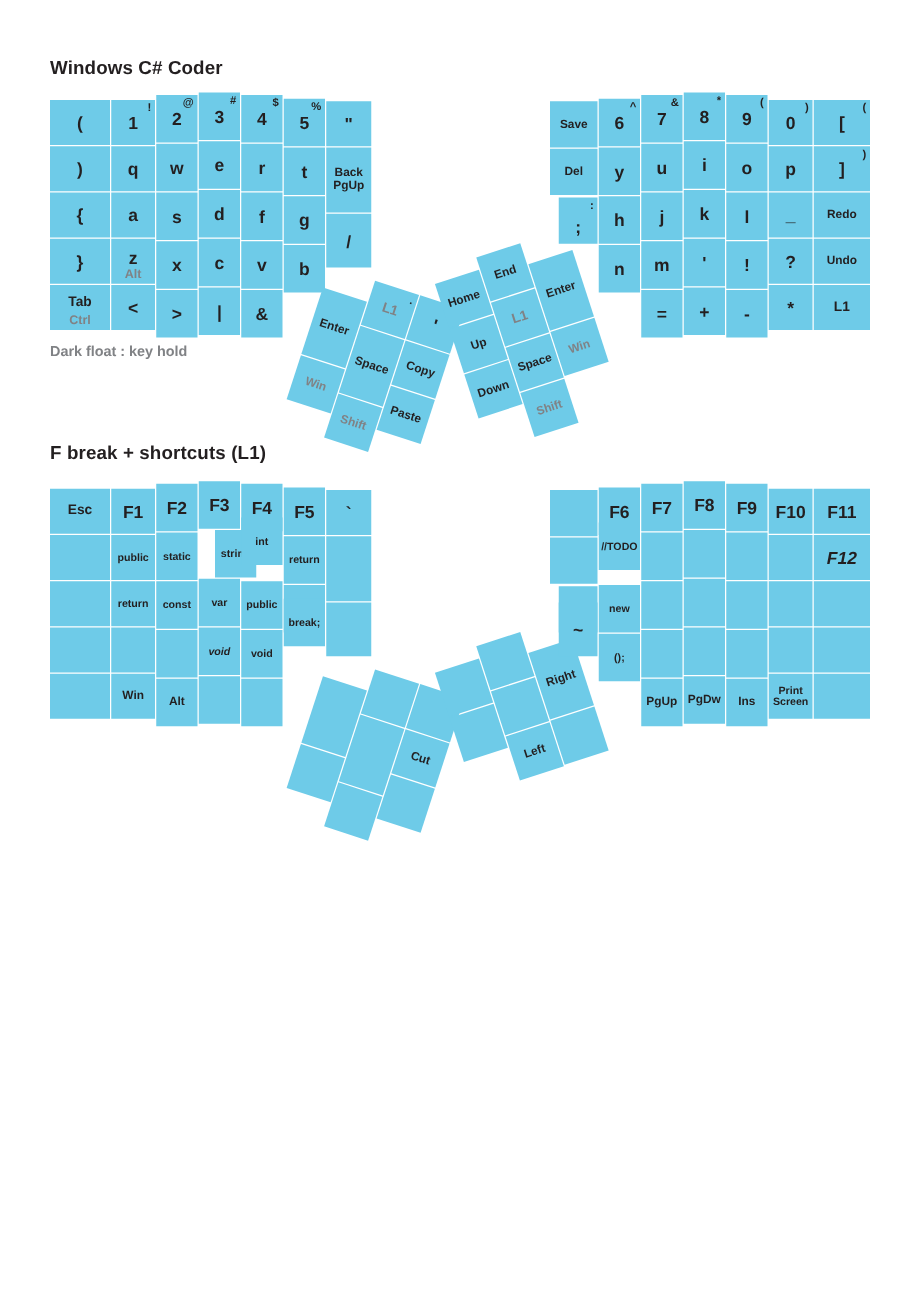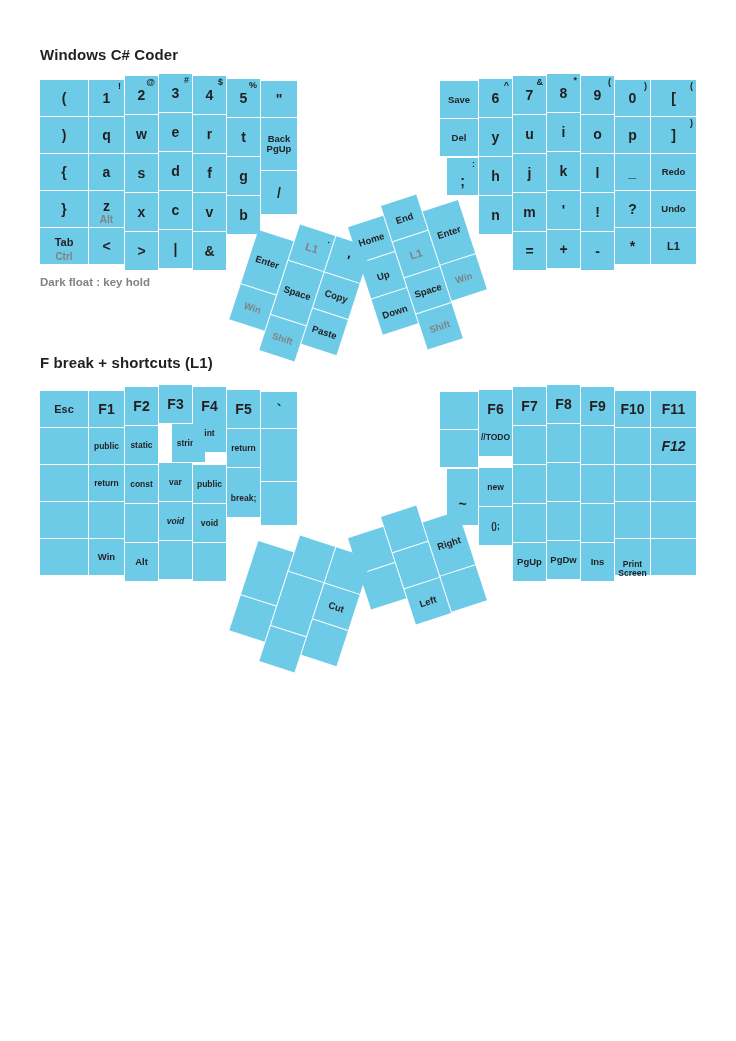--- a/index.html
+++ b/index.html
@@ -606,17 +606,17 @@
 <div class="key" style="left:513px;top:543px;width:33px;height:38px;">
     <span class="lbl main xs">PgUp</span>
   </div>
 <div class="key" style="left:547px;top:541px;width:33px;height:38px;">
     <span class="lbl main xs">PgDw</span>
   </div>
 <div class="key" style="left:581px;top:543px;width:33px;height:38px;">
     <span class="lbl main xs">Ins</span>
   </div>
 <div class="key" style="left:615px;top:539px;width:35px;height:36px;">
-    <span class="lbl main tiny two" style="white-space:pre-line;margin-top:12px;">Print Screen</span>
+    <span class="lbl main tiny two" style="white-space:pre-line;">Print Screen</span>
   </div>
 <div class="key" style="left:651px;top:539px;width:45px;height:36px;">
     <span class="lbl main xs"></span>
   </div>
 
 </body></html>

